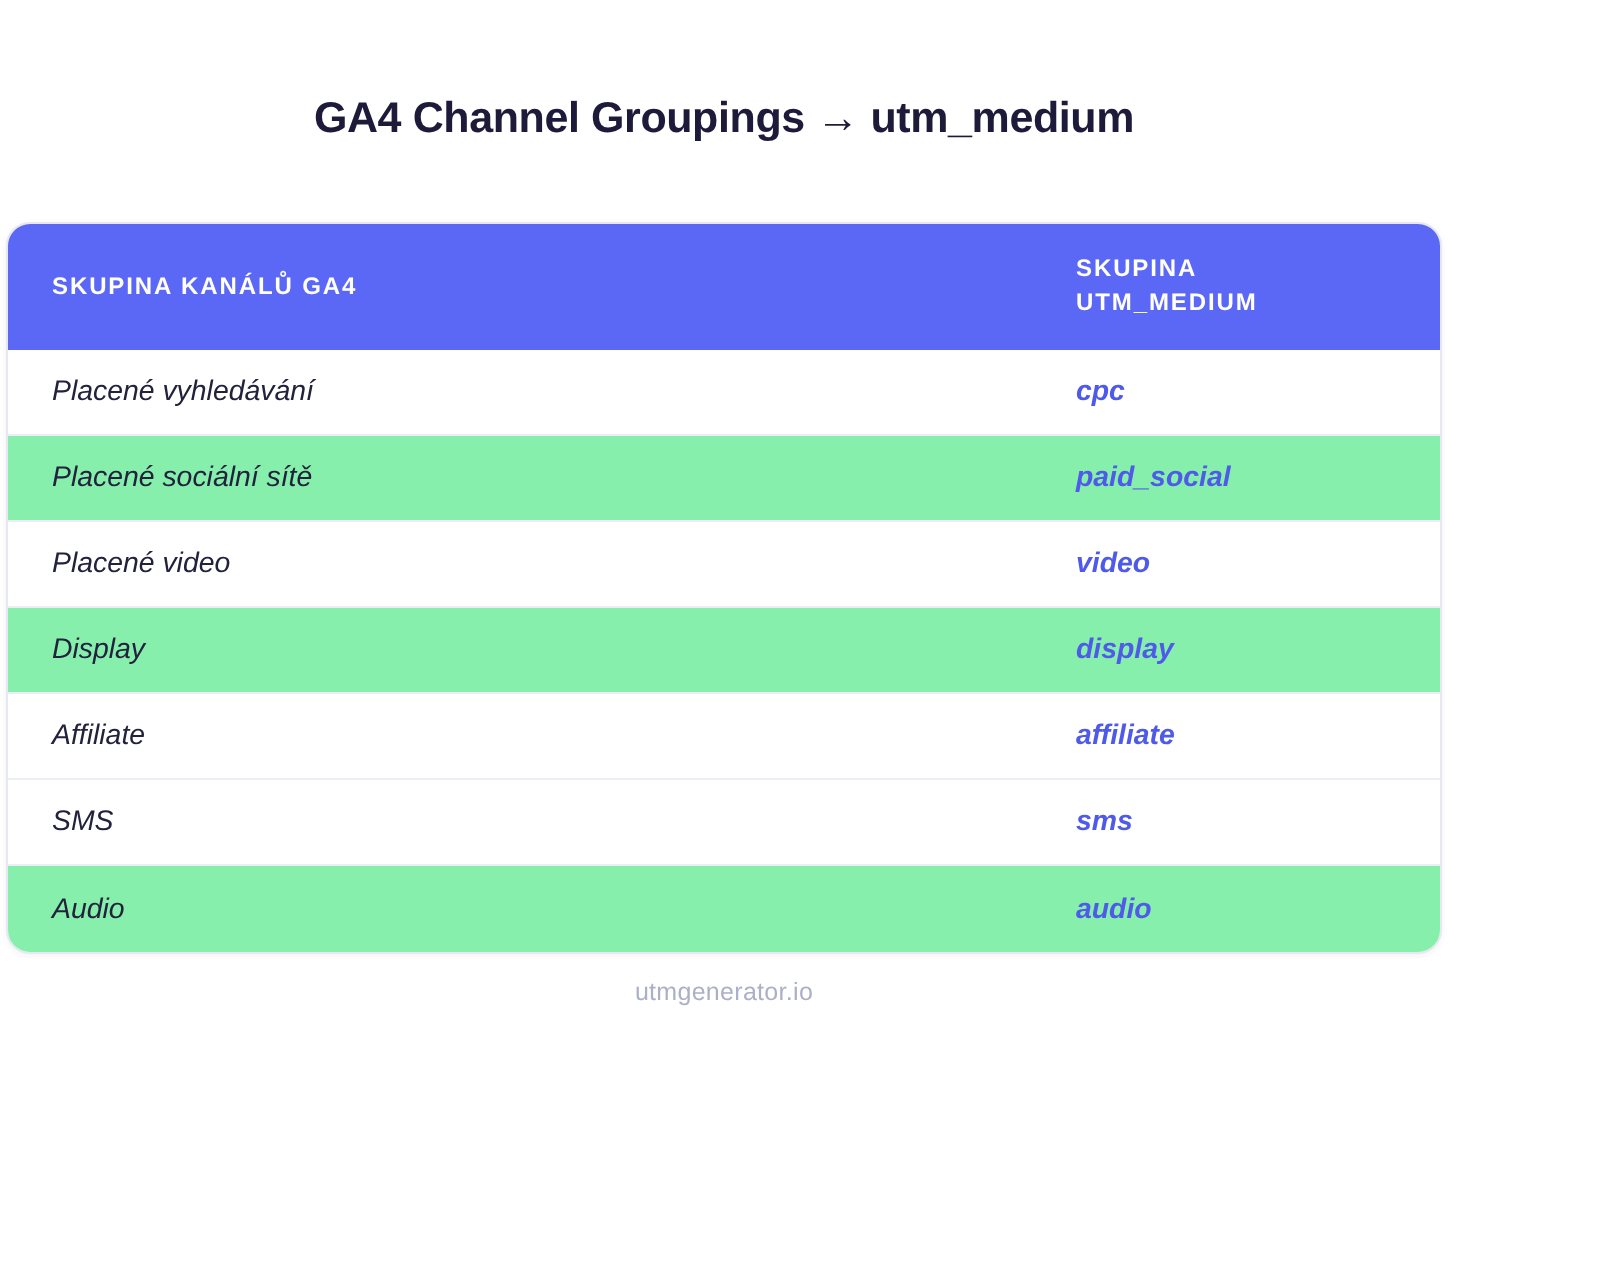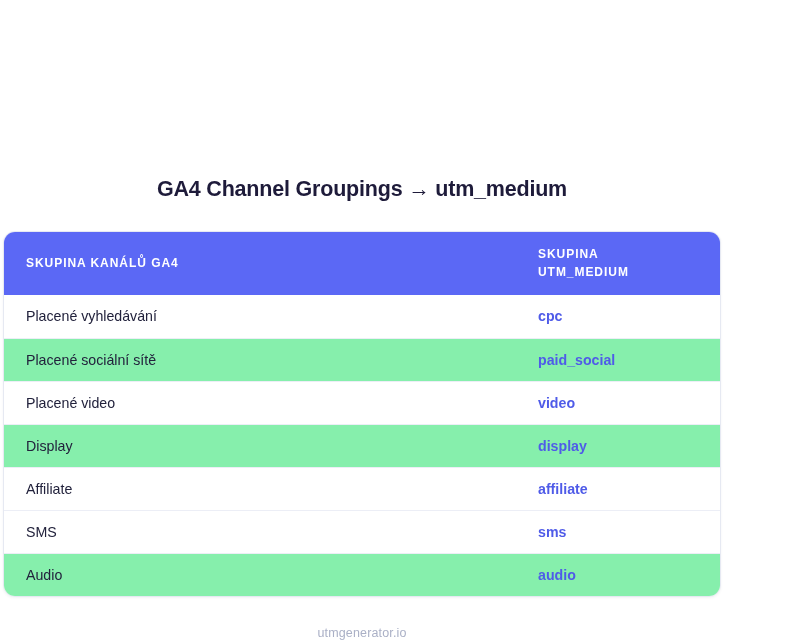--- a/index.html
+++ b/index.html
@@ -16,40 +16,39 @@
     overflow: hidden;
   }
 
   .page {
     width: 724px;
     height: 640px;
     box-sizing: border-box;
     display: flex;
     flex-direction: column;
     align-items: center;
-    padding: 0;
-    justify-content: flex-end;
+    padding: 16px;
   }
 
   
   .page-title {
     margin: 0;
     padding-top: 31px;
     font-size: 21.5px;
     font-weight: bold;
     color: #1e1b3a;
     letter-spacing: -0.2px;
     text-align: center;
     line-height: 1.2;
     white-space: nowrap;
   }
 
   
   .table-card {
-    margin-top: 28px;
+    margin-top: 38px;
     width: 716px;
     background: #ffffff;
     border-radius: 12px;
     border: 1px solid #e6e9f2;
     box-shadow: 0 1px 3px rgba(25, 30, 70, 0.055);
     overflow: hidden;
   }
 
   table.channel-table {
     width: 100%;
@@ -84,20 +83,21 @@
     display: block;
     line-height: 1.42;
     white-space: nowrap;
   }
 
   
   tbody tr.data-row {
     height: 43px;
     background: #ffffff;
     border-top: 1px solid #eceef6;
+    font-style: italic;
   }
   tbody tr.data-row:first-child {
     border-top: none;
   }
   tbody tr.data-row.striped {
     background: #86efac;
   }
 
   td {
     padding: 0;
@@ -114,21 +114,21 @@
   td.cell-value {
     padding-left: 0px;
     font-size: 14.2px;
     color: #4f5be8;
     font-weight: bold;
     white-space: nowrap;
   }
 
   
   .footer-brand {
-    margin-top: 29px;
+    margin-top: 12px;
     font-size: 12.5px;
     color: #aab0c6;
     letter-spacing: 0.15px;
     text-align: center;
   }
 </style>
 </head>
 <body>
 
 <div class="page">

